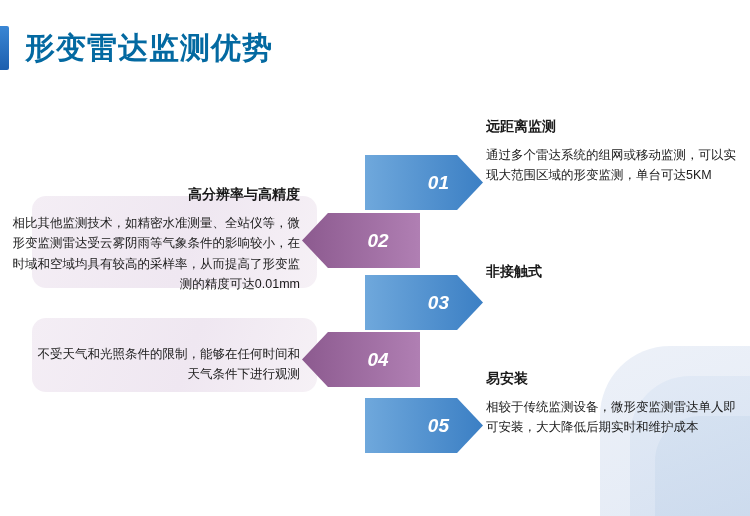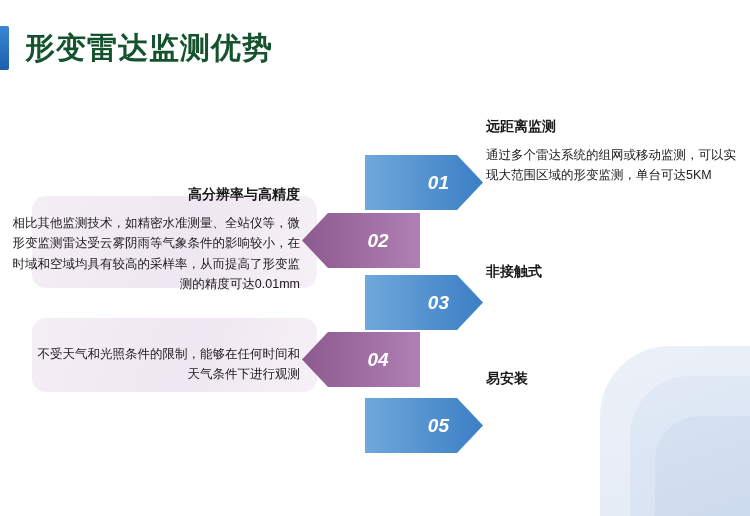--- a/index.html
+++ b/index.html
@@ -59,21 +59,21 @@
   .title-bar {
     width: 9px;
     height: 44px;
     background: linear-gradient(180deg, #3a86d4 0%, #1d5fae 100%);
     margin-right: 16px;
     border-radius: 0 2px 2px 0;
   }
   .title-text {
     font-size: 30px;
     font-weight: bold;
-    color: #14532d;
+    color: #0369a1;
     letter-spacing: 1px;
     white-space: nowrap;
   }
 
   
   .arrow {
     position: absolute;
     height: 55px;
     display: flex;
     align-items: center;
@@ -173,13 +173,14 @@
 </div>
 <div class="arrow arrow-left" style="top:332px; left:302px;">
   <span class="arrow-num">04</span>
 </div>
 
 <div class="arrow arrow-right" style="top:398px; left:365px;">
   <span class="arrow-num">05</span>
 </div>
 <div class="block left-align" style="top:370px; left:486px; width:250px;">
   <div class="block-head">易安装</div>
+  <div class="block-body">相较于传统监测设备，微形变监测雷达单人即可安装，大大降低后期实时和维护成本</div>
 </div>
 
 </body></html>

